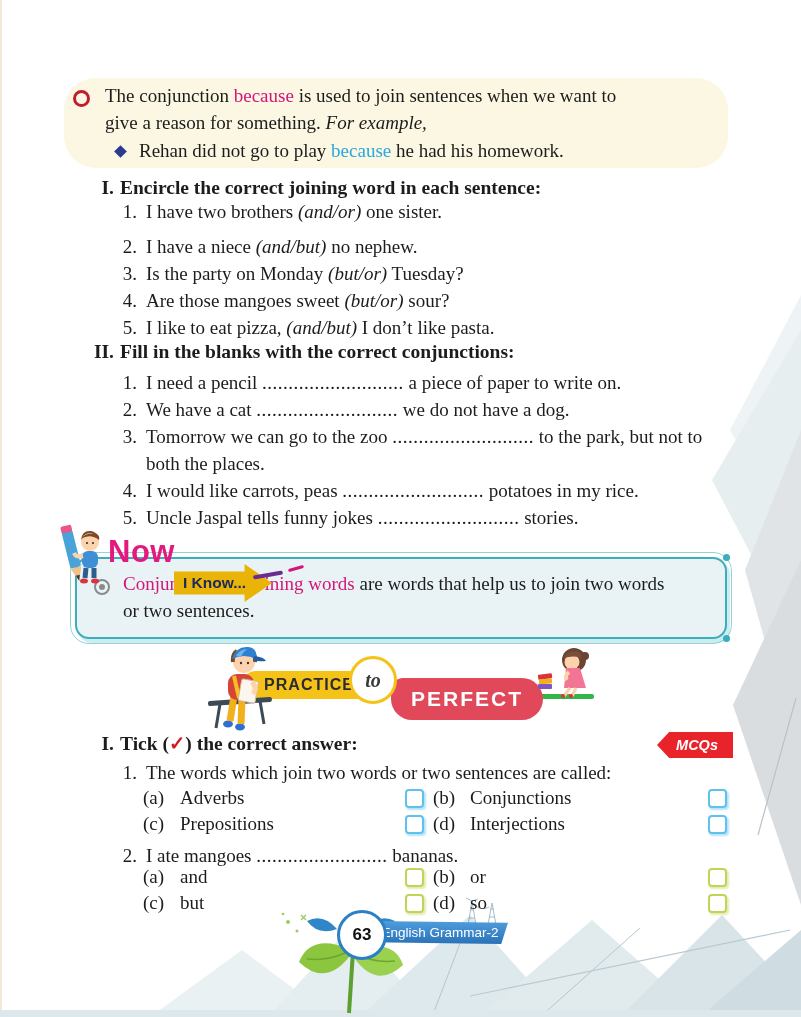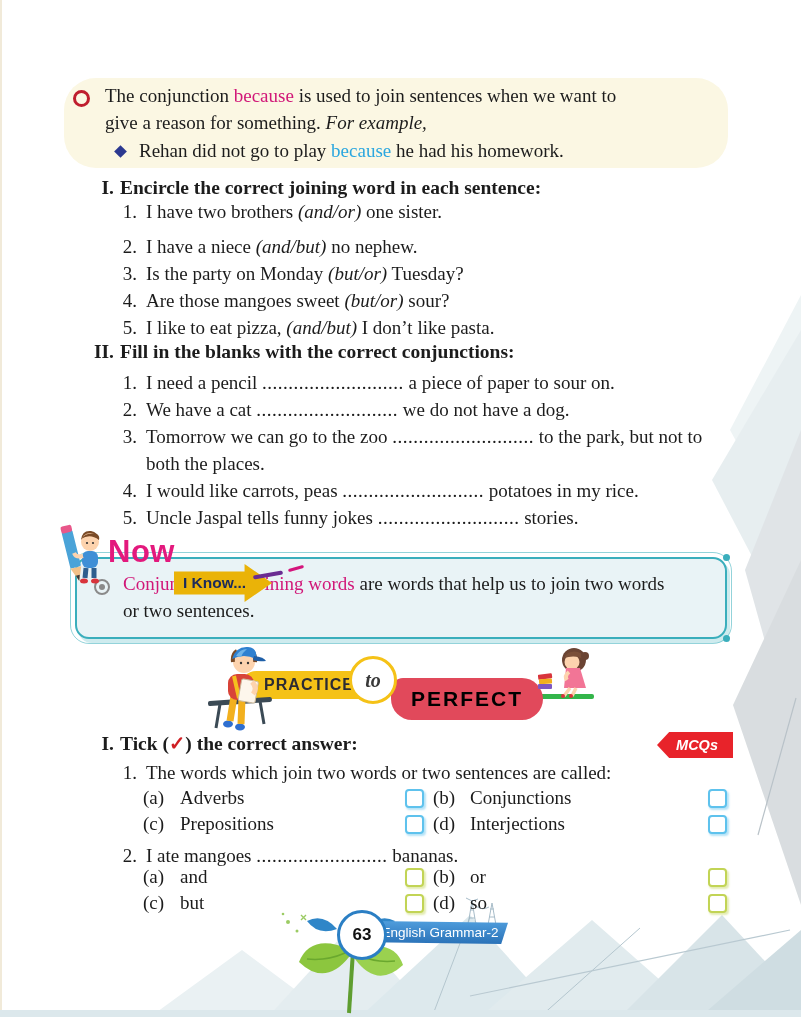--- a/index.html
+++ b/index.html
@@ -51,21 +51,21 @@
 
   
   .pb-yellow{left:242px;top:671px;width:134px;height:28px;border-radius:14px;background:#f5c217;z-index:2;
            text-align:center;line-height:28px;font-family:"Liberation Sans",sans-serif;font-size:16px;
            font-weight:800;color:#2b2b33;letter-spacing:1px;}
   .pb-circle{left:349px;top:656px;width:42px;height:42px;border-radius:50%;background:#fff;
            border:3px solid #f5c217;z-index:3;text-align:center;line-height:42px;
            font-size:20px;font-weight:bold;font-style:italic;color:#3a3a3a;}
   .pb-red{left:391px;top:678px;width:152px;height:42px;border-radius:12px 21px 21px 21px;background:#e1495b;
            z-index:2;text-align:center;line-height:42px;font-family:"Liberation Sans",sans-serif;
-           font-size:21px;font-weight:800;color:#000000;letter-spacing:2px;}
+           font-size:21px;font-weight:800;color:#ffffff;letter-spacing:2px;}
   .girl-bench{left:518px;top:694px;width:76px;height:5px;background:#33b54a;border-radius:2px;z-index:1;}
 
   
   .mcq-badge{left:657px;top:732px;width:76px;height:26px;background:#e8232a;z-index:2;
            clip-path:polygon(0 50%,16% 0,100% 0,100% 100%,16% 100%);
            text-align:center;line-height:26px;font-family:"Liberation Sans",sans-serif;
            font-size:14.5px;font-weight:800;font-style:italic;color:#fff;padding-left:4px;box-sizing:border-box;}
   .tick{color:#cf1f24;font-weight:bold;}
   .opt-row{position:absolute;left:143px;width:584px;display:flex;align-items:center;height:26px;
            font-size:19px;z-index:1;}
@@ -151,21 +151,21 @@
     <span class="inum">4.</span><span>Are those mangoes sweet </span><span class="it">(but/or)</span><span> sour?</span>
   </div>
   <div class="item" style="top:314px;">
     <span class="inum">5.</span><span>I like to eat pizza, </span><span class="it">(and/but)</span><span> I don’t like pasta.</span>
   </div>
 
   <div class="sec-head" style="top:341px;">
     <span class="sec-num">II.</span><span>Fill in the blanks with the correct conjunctions:</span>
   </div>
   <div class="item" style="top:369px;">
-    <span class="inum">1.</span><span>I need a pencil </span><span class="blank">...........................</span><span> a piece of paper to sour on.</span>
+    <span class="inum">1.</span><span>I need a pencil </span><span class="blank">...........................</span><span> a piece of paper to write on.</span>
   </div>
   <div class="item" style="top:396px;">
     <span class="inum">2.</span><span>We have a cat </span><span class="blank">...........................</span><span> we do not have a dog.</span>
   </div>
   <div class="item" style="top:423px;">
     <span class="inum">3.</span><span>Tomorrow we can go to the zoo </span><span class="blank">...........................</span><span> to the park, but not to</span><br>
     <span style="margin-left:26px;">both the places.</span>
   </div>
   <div class="item" style="top:477px;">
     <span class="inum">4.</span><span>I would like carrots, peas </span><span class="blank">...........................</span><span> potatoes in my rice.</span>

